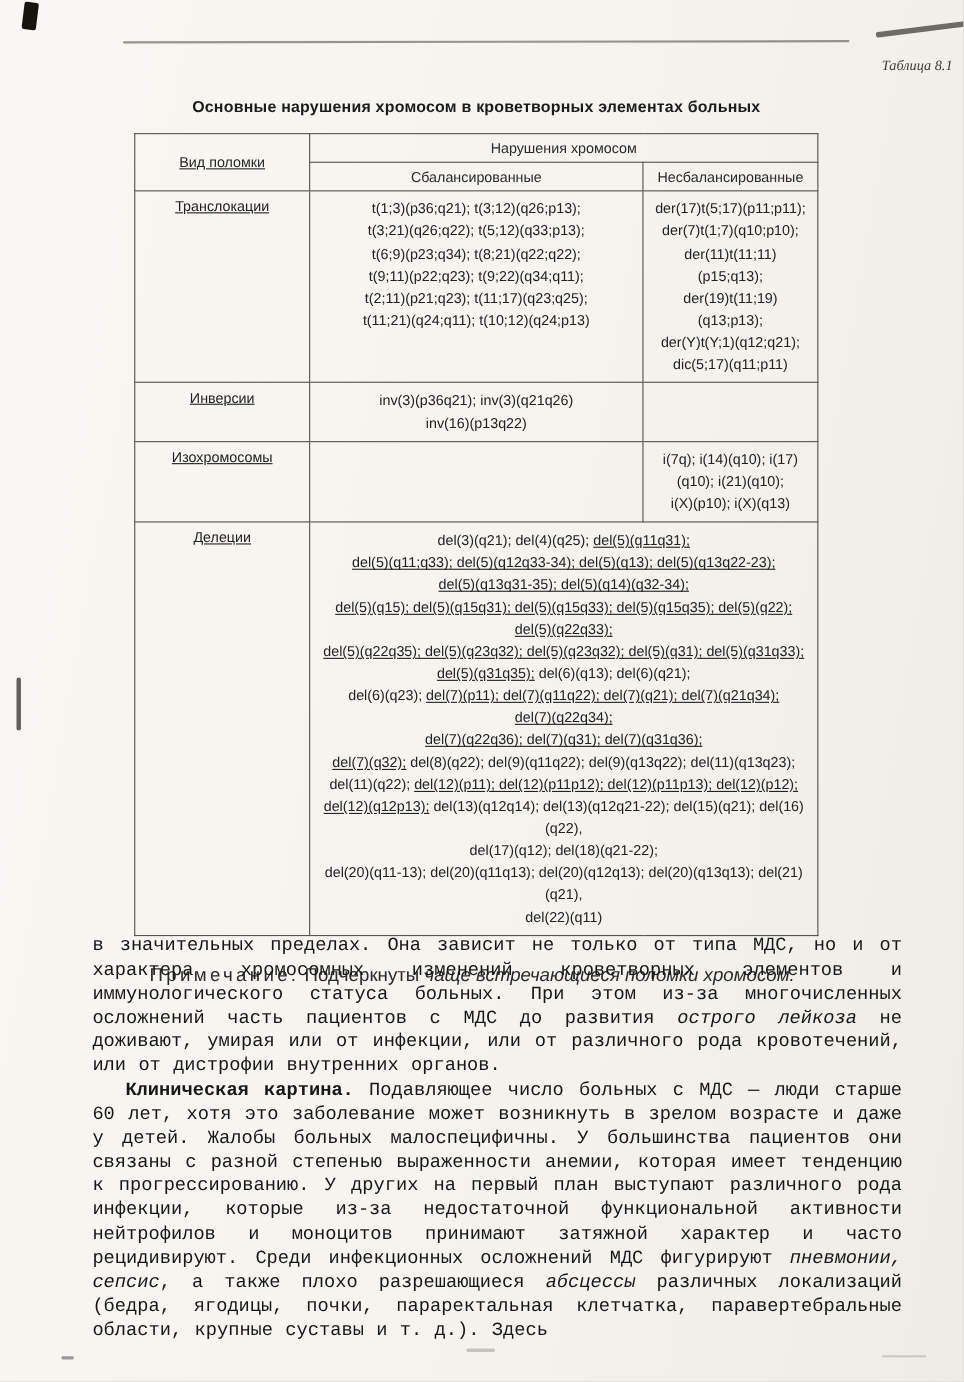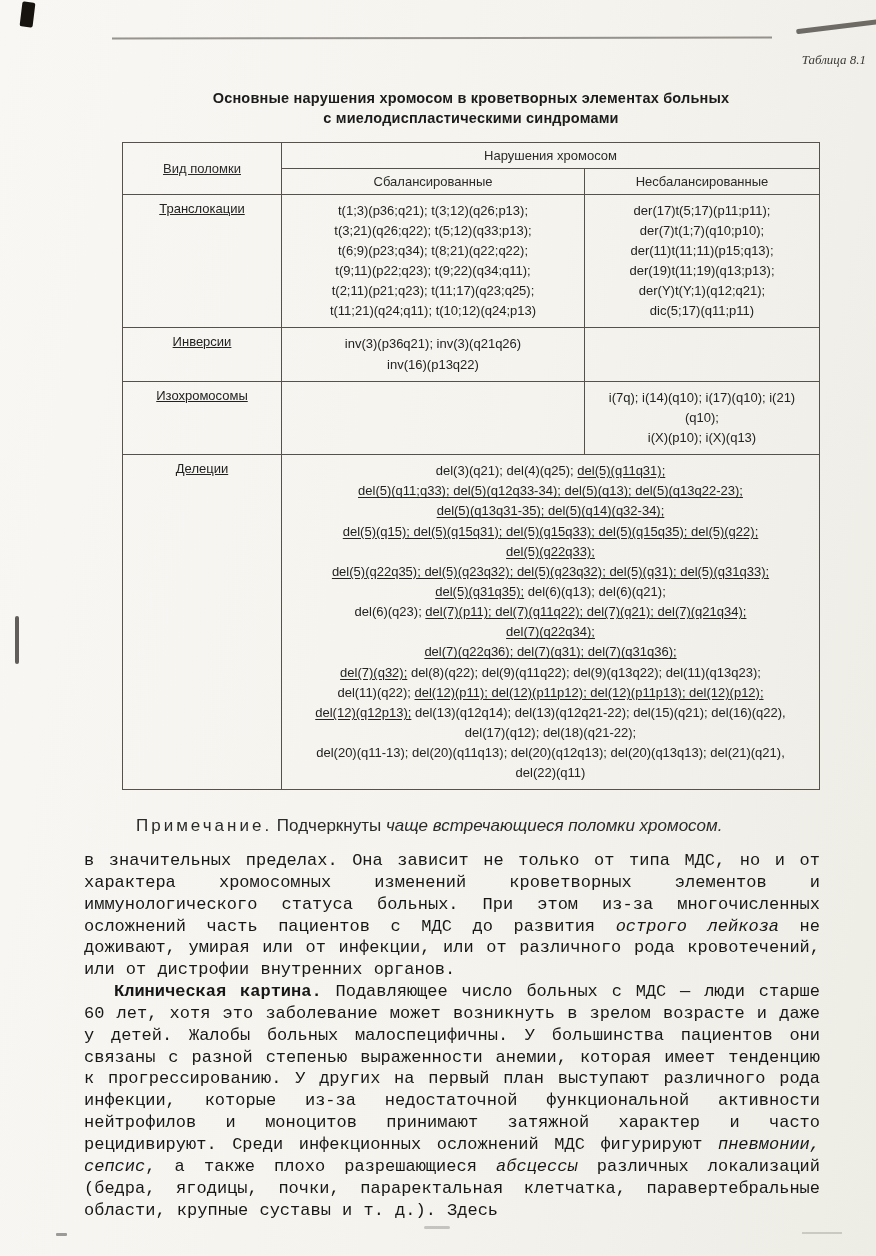--- a/index.html
+++ b/index.html
@@ -17,21 +17,21 @@
   .a5{left:56px;bottom:20px;width:11px;height:3px;background:rgba(45,45,45,.45);border-radius:1px;}
   .a6{left:424px;bottom:27px;width:26px;height:3px;background:rgba(95,95,95,.32);border-radius:2px;}
   .a7{right:34px;bottom:22px;width:40px;height:2px;background:rgba(120,118,112,.3);}
 
   .corner-label{
     position:absolute;right:10px;top:52px;
     font-family:"Liberation Serif",serif;font-style:italic;font-size:13px;color:#3d3a35;
     white-space:nowrap;
   }
 
-  .table-block{position:absolute;left:122px;top:88px;width:698px;}
+  .table-block{position:absolute;left:122px;top:88px;width:622px;}
   .tbl-title{
     text-align:center;font-weight:bold;font-size:14.5px;line-height:1.4;
     color:#1b1b1b;letter-spacing:.2px;margin-bottom:13px;
   }
   table.chromo{border-collapse:collapse;width:100%;font-size:13px;color:#222;}
   table.chromo th,table.chromo td{
     border:1px solid #56514a;padding:6px 10px;vertical-align:top;text-align:center;font-weight:normal;
   }
   table.chromo thead th{text-align:center;vertical-align:middle;padding:5px 8px;color:#2a2a2a;}
   .c-type{width:138px;text-decoration:underline;}
@@ -63,21 +63,20 @@
   <div class="artifact a4"></div>
   <div class="artifact a5"></div>
   <div class="artifact a6"></div>
   <div class="artifact a7"></div>
 
   <div class="corner-label">Таблица 8.1</div>
 
   <div class="table-block">
     <div class="tbl-title">
       <div>Основные нарушения хромосом в кроветворных элементах больных</div>
-      <div>с миелодиспластическими синдромами</div>
     </div>
 
     <table class="chromo">
       <thead>
         <tr>
           <th rowspan="2" class="c-type">Вид поломки</th>
           <th colspan="2">Нарушения хромосом</th>
         </tr>
         <tr>
           <th class="c-bal">Сбалансированные</th>

